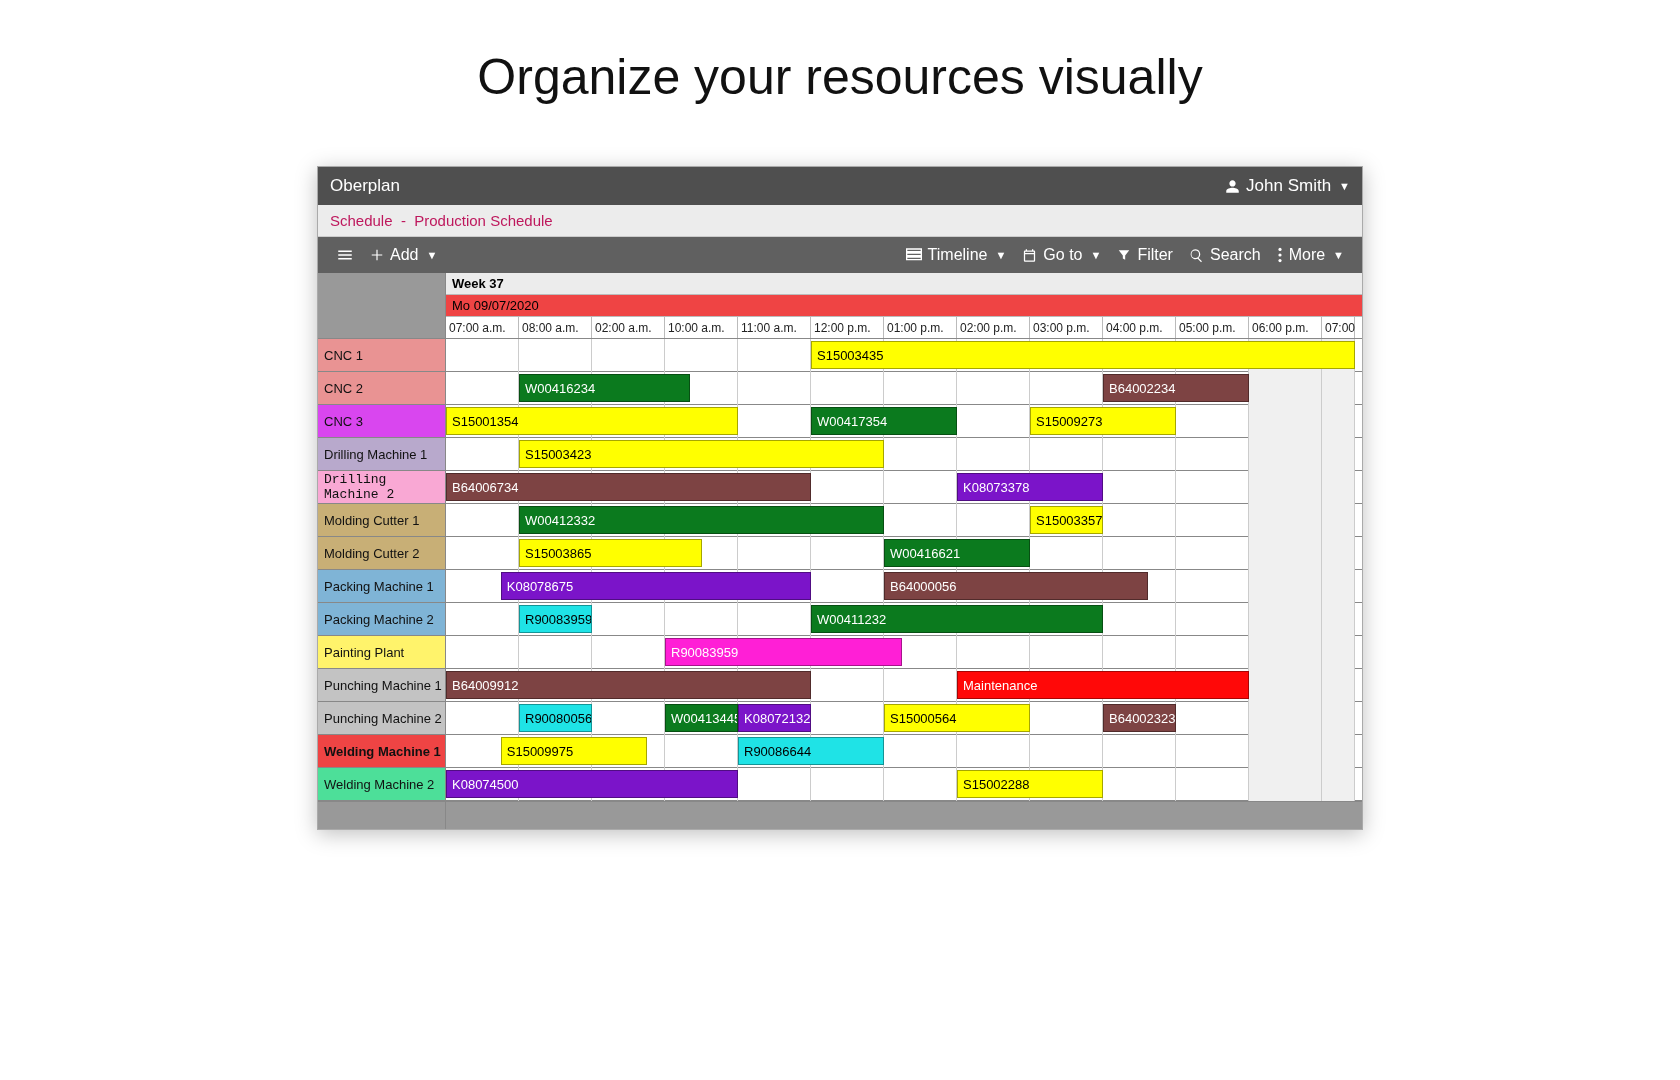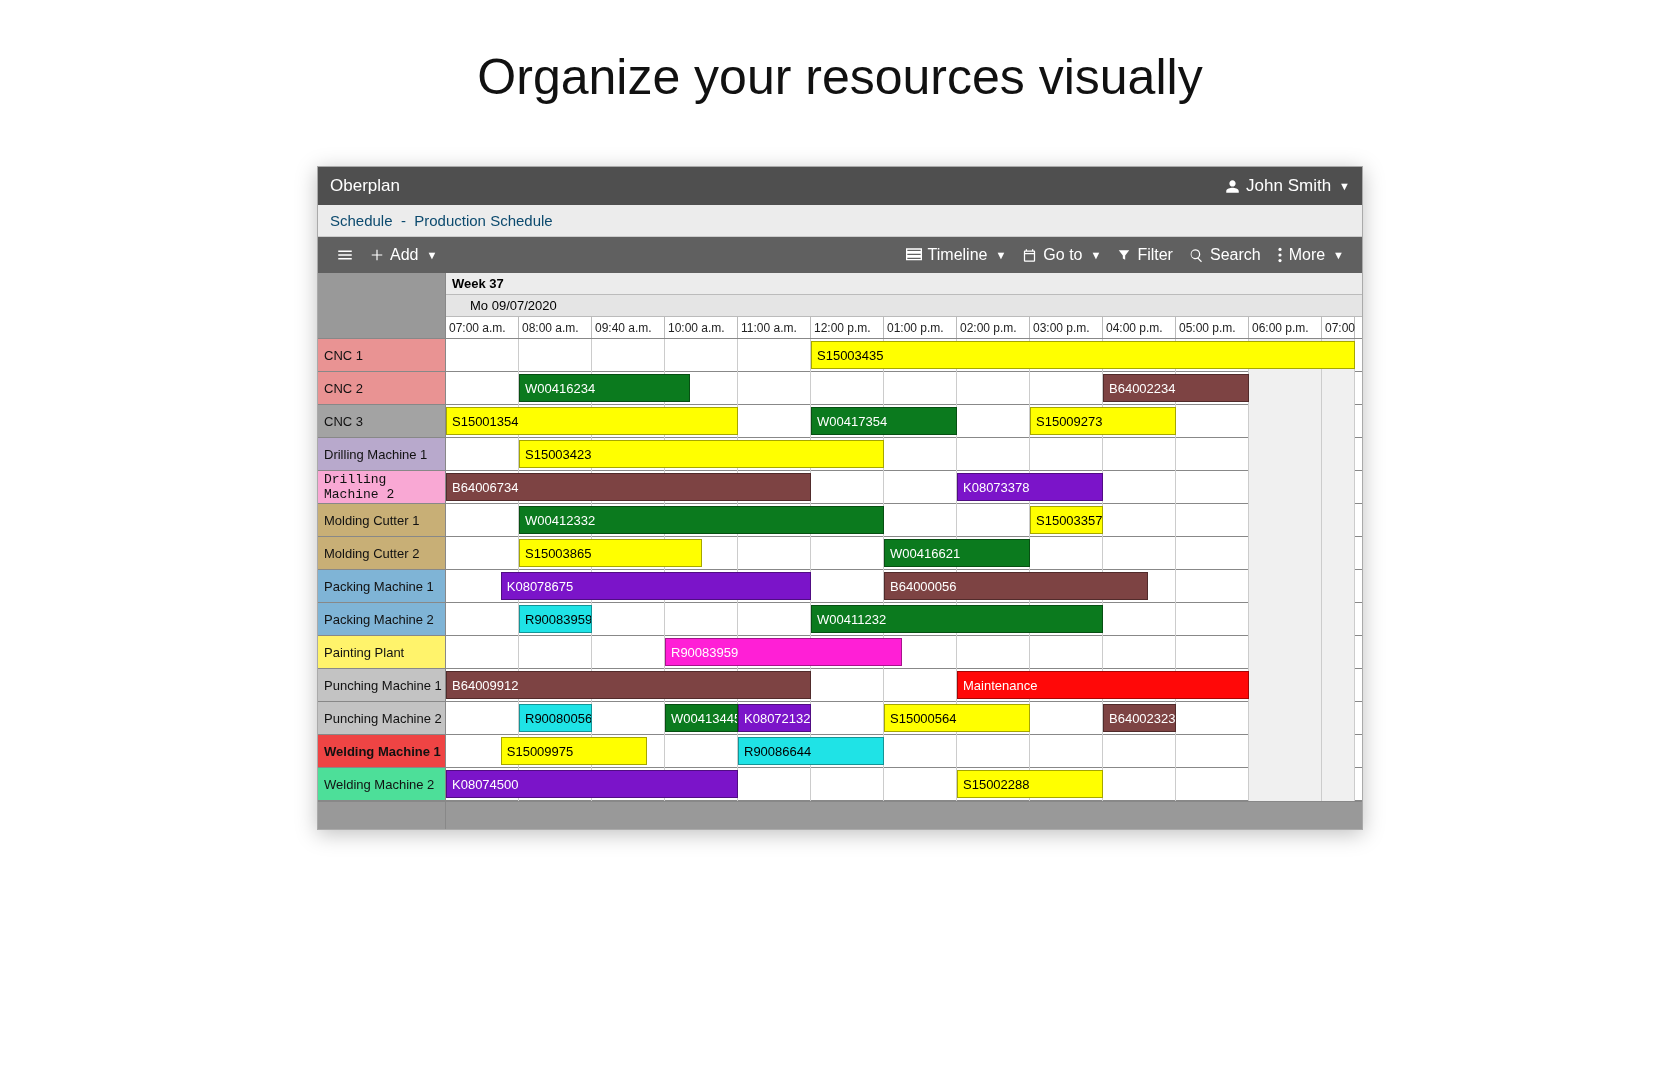--- a/index.html
+++ b/index.html
@@ -2,33 +2,33 @@
 <html><head>
 <meta charset="utf-8">
 <style>
   * { box-sizing: border-box; margin: 0; padding: 0; }
   body { font-family: "Segoe UI", Arial, sans-serif; background: #fff; width: 1680px; height: 1080px; overflow: hidden; }
   .headline { font-size: 50px; font-weight: 400; color: #111; text-align: center; padding: 48px 0 60px 0; }
   .app { width: 1046px; margin: 0 auto; border: 1px solid #aaa; box-shadow: 0 4px 20px rgba(0,0,0,0.25); }
   .topbar { background: #4f4f4f; color: #fff; display: flex; align-items: center; justify-content: space-between; height: 38px; padding: 0 12px; font-size: 17px; }
   .topbar .user { display: flex; align-items: center; gap: 6px; cursor: pointer; }
   .topbar svg { fill:#fff; }
-  .breadcrumb { background: #ececec; color: #0c4a6e; font-size: 15px; padding: 7px 12px; border-bottom: 1px solid #ccc; }
+  .breadcrumb { background: #ececec; color: #be185d; font-size: 15px; padding: 7px 12px; border-bottom: 1px solid #ccc; }
   .toolbar { background: #606060; color: #fff; display: flex; align-items: center; height: 36px; padding: 0 10px; font-size: 16px; }
   .tool { display: inline-flex; align-items: center; gap: 6px; cursor: pointer; padding: 0 8px; height:100%; }
   .tool svg { fill:#fff; }
   .spacer { flex: 1; }
   .caret { font-size: 11px; margin-left:2px;}
   .grid-wrap { display: flex; width: 100%; }
   .left-col { width: 128px; flex: none; border-right: 1px solid #888; }
   .left-blank { height: 66px; background: #999; border-bottom: 1px solid #888;}
   .res-cell { height: 33px; display:flex; align-items:center; padding-left:6px; font-size:13px; color:#111; border-bottom:1px solid #888; }
   .right-col { flex: 1; overflow: hidden; position: relative; }
   .week-row { height: 22px; background:#ececec; font-size:13px; font-weight:bold; padding-left:6px; border-bottom:1px solid #bbb; line-height:22px;}
-  .date-row { height: 22px; background:#e5e5e5; font-size:13px; padding-left:24px; border-bottom:1px solid #bbb; line-height:22px;}
+  .date-row { height: 22px; background:#ef4444; font-size:13px; padding-left:6px; border-bottom:1px solid #bbb; line-height:22px;}
   .time-row { height: 22px; display:flex; border-bottom:1px solid #888; }
   .tcell { width:73px; font-size:12px; color:#222; border-right:1px solid #bbb; padding-left:3px; line-height:22px; flex:none;}
   .tlast { width:33px !important; }
   .body-grid { position:relative; }
   .grow { position:relative; height:33px; border-bottom:1px solid #888; }
   .gcell { position:absolute; top:0; height:33px; border-right:1px solid #ccc; }
   .shade { background:#f0f0f0; }
   .task { position:absolute; top:2px; height:28px; line-height:27px; font-size:13px; font-weight:500; padding-left:5px; white-space:nowrap; overflow:hidden; border:1px solid rgba(0,0,0,0.35); cursor:pointer;}
   .c-yellow { background:#ffff00; color:#000; }
   .c-green  { background:#0b7a1e; color:#fff; }
@@ -112,42 +112,42 @@
       <span class="caret">▼</span>
     </div>
   </div>
 
   <div class="grid-wrap">
     <div class="left-col">
       <div class="left-blank"></div>
       <div id="res-list">
           <div class="res-cell" style="background: rgb(233, 147, 147);">CNC 1</div>
           <div class="res-cell" style="background: rgb(233, 147, 147);">CNC 2</div>
-          <div class="res-cell" style="background: #a3a3a3;">CNC 3</div>
+          <div class="res-cell" style="background: #d946ef;">CNC 3</div>
           <div class="res-cell" style="background: rgb(184, 169, 204);">Drilling Machine 1</div>
           <div class="res-cell" style="background: #f9a8d4; font-family: Liberation Mono, monospace;">Drilling Machine 2</div>
           <div class="res-cell" style="background: rgb(200, 175, 118);">Molding Cutter 1</div>
           <div class="res-cell" style="background: rgb(200, 175, 118);">Molding Cutter 2</div>
           <div class="res-cell" style="background: rgb(127, 180, 214);">Packing Machine 1</div>
           <div class="res-cell" style="background: rgb(127, 180, 214);">Packing Machine 2</div>
           <div class="res-cell" style="background: rgb(255, 243, 107);">Painting Plant</div>
           <div class="res-cell" style="background: rgb(195, 195, 195);">Punching Machine 1</div>
           <div class="res-cell" style="background: rgb(195, 195, 195);">Punching Machine 2</div>
           <div class="res-cell" style="background: #ef4444; font-weight: bold;">Welding Machine 1</div>
           <div class="res-cell" style="background: rgb(77, 223, 153);">Welding Machine 2</div>
         </div>
       <div class="footer-row"></div>
     </div>
     <div class="right-col">
       <div class="week-row">Week 37</div>
       <div class="date-row">Mo 09/07/2020</div>
       <div class="time-row" id="time-row">
           <div class="tcell">07:00 a.m.</div>
           <div class="tcell">08:00 a.m.</div>
-          <div class="tcell">09:40 a.m.</div>
+          <div class="tcell">02:00 a.m.</div>
           <div class="tcell">10:00 a.m.</div>
           <div class="tcell">11:00 a.m.</div>
           <div class="tcell">12:00 p.m.</div>
           <div class="tcell">01:00 p.m.</div>
           <div class="tcell">02:00 p.m.</div>
           <div class="tcell">03:00 p.m.</div>
           <div class="tcell">04:00 p.m.</div>
           <div class="tcell">05:00 p.m.</div>
           <div class="tcell">06:00 p.m.</div>
           <div class="tcell tlast">07:00</div>

